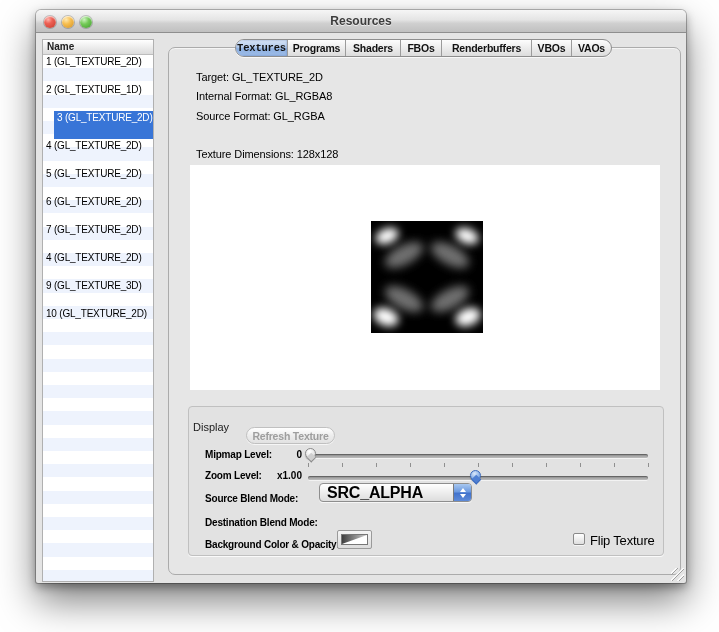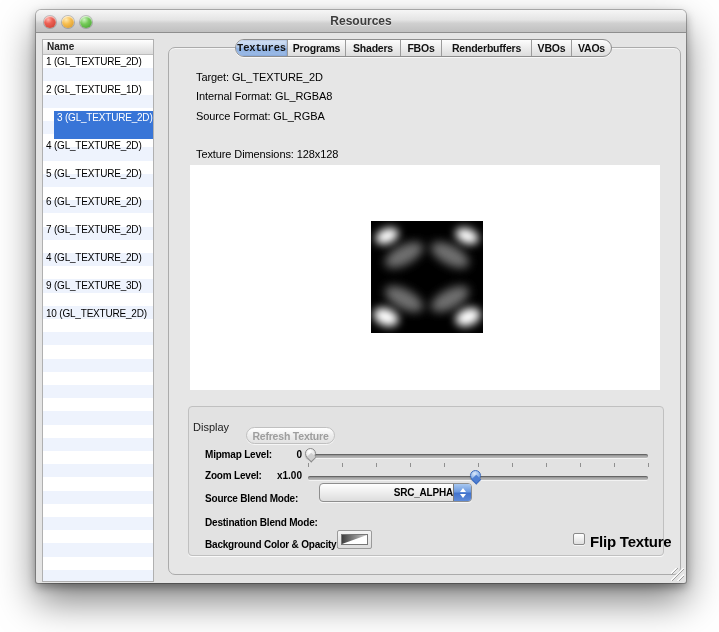--- a/index.html
+++ b/index.html
@@ -139,22 +139,22 @@
 
   .popup {
     position:absolute; left:283px; width:153px; height:19px;
     border:1px solid #8e8e8e; border-radius:4px;
     background:linear-gradient(180deg,#ffffff,#eeeeee 50%,#dddddd);
     display:flex; align-items:center;
     box-shadow:0 1px 0 rgba(255,255,255,.7);
     overflow:hidden;
   }
   .popup .pop-text {
-    flex:1; padding-left:7px; font-size:10px; font-weight:700; letter-spacing:-0.2px;
-    color:#000; white-space:nowrap; overflow:hidden;text-align:right;
+    flex:1; padding-left:7px; font-size:16px; font-weight:700; letter-spacing:-0.2px;
+    color:#000; white-space:nowrap; overflow:hidden;
   }
   .popup .stepper {
     flex:none; width:18px; height:100%;
     background:linear-gradient(180deg,#a8c8f0 0%,#6d9ae0 45%,#4273cd 55%,#5d8ad8 100%);
     border-left:1px solid #7a7a7a;
     display:flex; flex-direction:column; align-items:center; justify-content:center; gap:2px;
   }
   .arr-up   { width:0; height:0; border-left:3.5px solid transparent; border-right:3.5px solid transparent; border-bottom:4px solid #fff; }
   .arr-down { width:0; height:0; border-left:3.5px solid transparent; border-right:3.5px solid transparent; border-top:4px solid #fff; }
 
@@ -170,21 +170,21 @@
     background:linear-gradient(90deg,#3f3f3f,#cfcfcf);
     clip-path:polygon(0 0, 100% 0, 0 100%);
   }
 
   .checkbox {
     position:absolute; left:537px; top:523px; width:12px; height:12px;
     border:1px solid #8a8a8a; border-radius:2px;
     background:linear-gradient(180deg,#ffffff,#dfdfdf);
     box-shadow:0 1px 0 rgba(255,255,255,.7);
   }
-  .checkbox-label { position:absolute; left:554px; top:523px; font-size:15px; font-weight:700; letter-spacing:-0.2px; color:#000; }
+  .checkbox-label { position:absolute; left:554px; top:523px; font-size:13px; font-weight:400; letter-spacing:-0.2px; color:#000; }
 
   .resize-grip {
     position:absolute; right:2px; bottom:2px; width:13px; height:13px;
     background:repeating-linear-gradient(-45deg, transparent 0 3px, #a0a0a0 3px 4px, rgba(255,255,255,.8) 4px 5px);
     border-bottom-right-radius:2px;
   }
 </style>
 </head>
 <body>
 

